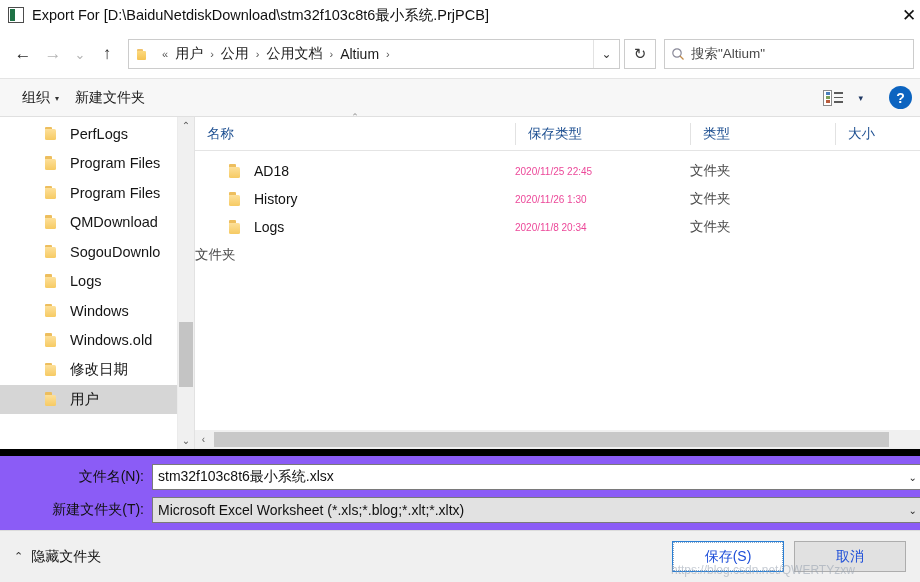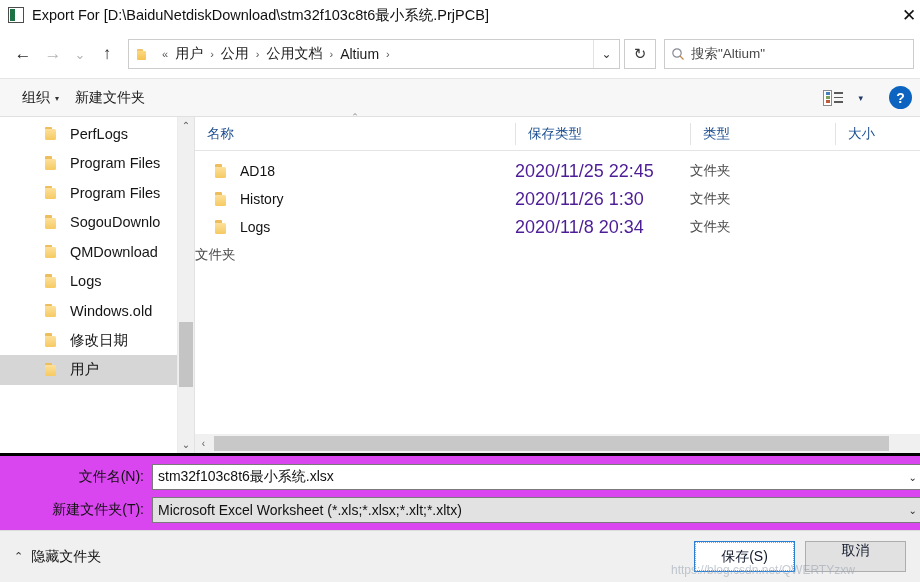--- a/index.html
+++ b/index.html
@@ -317,26 +317,26 @@
     height: 28px;
     display: flex;
     align-items: center;
     font-size: 14px;
     color: #111;
     cursor: default;
   }
   .row .c-name {
     width: 320px; flex: 0 0 320px;
     display: flex; align-items: center;
-    padding-left: 20px;
+    padding-left: 34px;
     white-space: nowrap;
   }
   .row .c-date {
     width: 175px; flex: 0 0 175px;
-    color: #4c1d95; font-size: 18px;
+    color: #ec4899; font-size: 10px;
     white-space: nowrap;
   }
   .row .c-type {
     width: 145px; flex: 0 0 145px;
     color: #4a4a4a; font-size: 13.5px;
     white-space: nowrap;
   }
   .row .c-size { flex: 1 1 auto; color: #4a4a4a; font-size: 13.5px; }
   .hscroll {
     height: 19px;
@@ -354,22 +354,22 @@
   .hscroll .hthumb {
     height: 15px;
     margin: 0 2px;
     background: #c8c8c8;
     flex: 0 0 675px;
   }
 
   
   .formarea {
     flex: 0 0 68px;
-    background: #d946ef;
-    border-top: 3px solid #000000;
+    background: #8b5cf6;
+    border-top: 7px solid #000000;
     padding: 8px 0 0 0;
   }
   .form-row {
     display: flex;
     align-items: center;
     height: 26px;
     margin-bottom: 7px;
   }
   .form-label {
     width: 152px;
@@ -415,24 +415,24 @@
   }
   .hide-folders {
     display: flex; align-items: center; gap: 8px;
     font-size: 14px; color: #111;
     cursor: default;
   }
   .hide-caret { font-size: 11px; color: #333; }
   .footer-spacer { flex: 1 1 auto; }
   .btn {
     height: 31px;
-    width: 101px;
-    display: flex; align-items: flex-start; justify-content: center;
+    width: 112px;
+    display: flex; align-items: center; justify-content: center;
     font-size: 14px;
-    color: #0f172a;
+    color: #1d4ed8;
     background: #e1e1e1;
     border: 1px solid #adadad;
     margin-left: 10px;
     cursor: default;
   }
   .btn.default {
     background: #ffffff;
     border: 1px solid #2a7fd4;
   }
   .btn.default .inner {
@@ -533,29 +533,33 @@
         <div class="tree-item">
           <span class="folder-ico"></span>
           <span>Program Files</span>
         </div>
         <div class="tree-item">
           <span class="folder-ico"></span>
           <span>Program Files</span>
         </div>
         <div class="tree-item">
           <span class="folder-ico"></span>
+          <span>QMDownload</span>
+        </div>
+        <div class="tree-item">
+          <span class="folder-ico"></span>
           <span>SogouDownlo</span>
         </div>
         <div class="tree-item">
           <span class="folder-ico"></span>
-          <span>QMDownload</span>
-        </div>
-        <div class="tree-item">
-          <span class="folder-ico"></span>
           <span>Logs</span>
+        </div>
+        <div class="tree-item">
+          <span class="folder-ico"></span>
+          <span>Windows</span>
         </div>
         <div class="tree-item">
           <span class="folder-ico"></span>
           <span>Windows.old</span>
         </div>
         <div class="tree-item">
           <span class="folder-ico"></span>
           <span>修改日期</span>
         </div>
         <div class="tree-item selected">
@@ -632,21 +636,21 @@
     <div class="form-row">
       <div class="form-label">文件名(N):</div>
       <div class="form-field">
         <span>stm32f103c8t6最小系统.xlsx</span>
         <span class="field-caret">⌄</span>
       </div>
     </div>
     <div class="form-row">
       <div class="form-label">新建文件夹(T):</div>
       <div class="form-field readonly">
-        <span>Microsoft Excel Worksheet (*.xls;*.xlsx;*.xlt;*.xltx)</span>
+        <span>Microsoft Excel Worksheet (*.xls;*.blog;*.xlt;*.xltx)</span>
         <span class="field-caret">⌄</span>
       </div>
     </div>
   </div>
 
   <div class="footer">
     <div class="hide-folders">
       <span class="hide-caret">⌃</span>
       <span>隐藏文件夹</span>
     </div>

